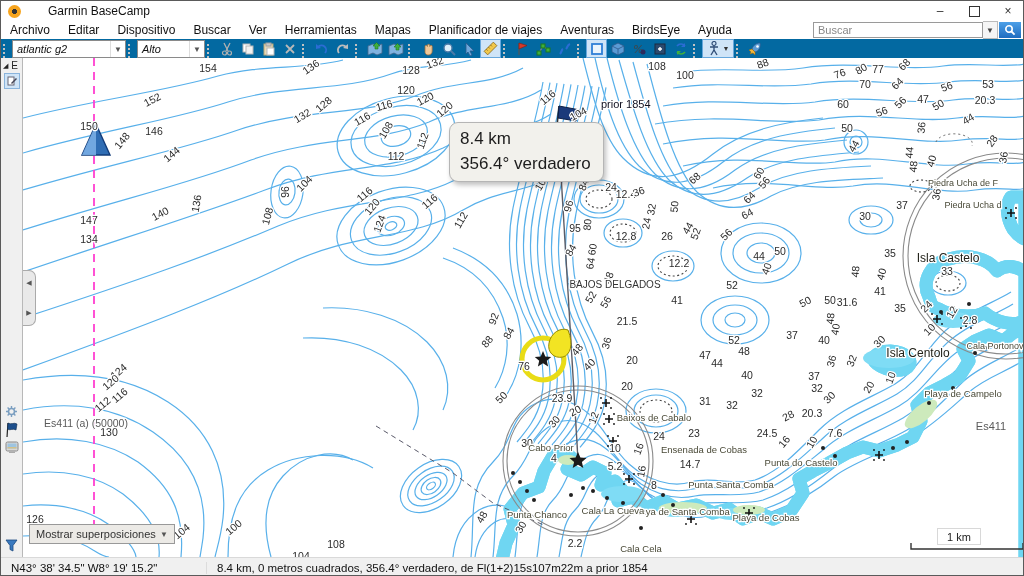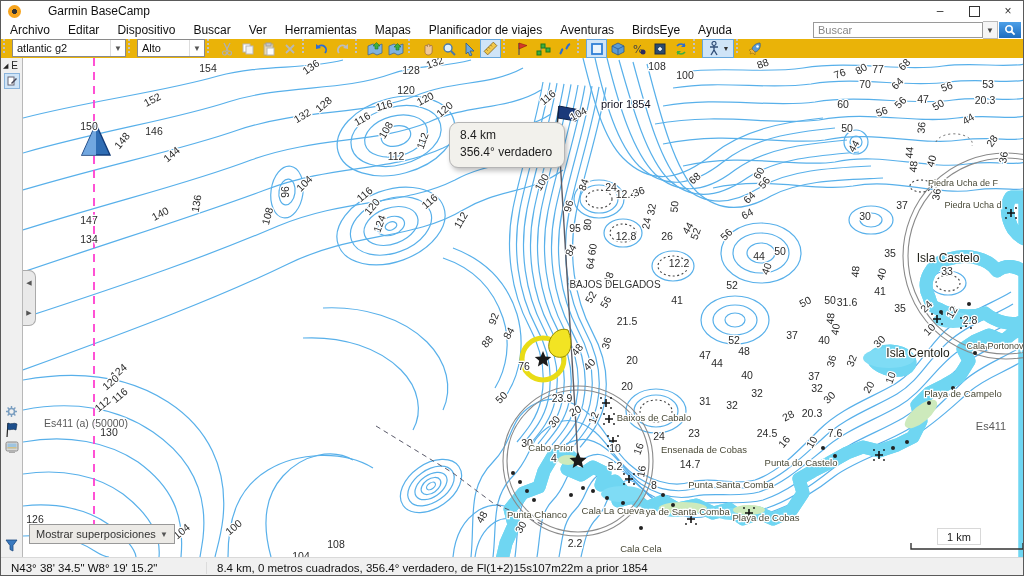--- a/index.html
+++ b/index.html
@@ -11,38 +11,38 @@
   .winbtn{width:34px;height:100%;display:flex;align-items:center;justify-content:center;color:#333;font-size:12px;}
   .maxbox{width:9px;height:9px;border:1px solid #333;display:inline-block;}
   
   #menubar{position:absolute;left:0;top:20px;width:1024px;height:18px;background:#fff;display:flex;align-items:center;font-size:12px;color:#111;border-bottom:1px solid #e8e8e8;}
   .menu-item{padding:0 9px;height:100%;display:flex;align-items:center;cursor:default;}
   #menusearch{margin-left:auto;display:flex;align-items:center;margin-right:4px;}
   #search-input{width:160px;height:14px;border:1px solid #9a9a9a;font-size:11px;color:#888;padding:0 4px;display:flex;align-items:center;background:#fff;}
   #search-caret{width:14px;height:16px;border:1px solid #bbb;border-left:none;font-size:8px;color:#444;display:flex;align-items:center;justify-content:center;background:#f5f5f5;}
   #search-go{width:22px;height:16px;background:linear-gradient(#4da0e8,#1f6dc0);display:flex;align-items:center;justify-content:center;margin-left:1px;}
   
-  #toolbar{position:absolute;left:0;top:38px;width:1024px;height:19px;background:#eab308;display:flex;align-items:flex-start;border-bottom:1px solid #d0d0d0;font-size:11px;}
+  #toolbar{position:absolute;left:0;top:38px;width:1024px;height:19px;background:#0369a1;display:flex;align-items:flex-end;border-bottom:1px solid #d0d0d0;font-size:11px;font-style:italic;}
   .grip{width:5px;height:14px;margin:0 2px;border-left:2px dotted #c2c2c2;}
   .combo{height:16px;background:#fff;border:1px solid #8a8a8a;display:flex;align-items:center;font-size:11px;color:#111;padding-left:4px;justify-content:space-between;}
   .combo .arrow{font-size:8px;color:#555;padding:0 3px;border-left:1px solid #ddd;height:100%;display:flex;align-items:center;}
   .tbtn{width:19px;height:17px;display:flex;align-items:center;justify-content:center;border:1px solid transparent;flex:0 0 auto;}
   .tbtn.active{background:#cfe4f7;border:1px solid #66a7dc;}
   .tbtn svg{display:block;}
   
   #sidebar{position:absolute;left:0;top:57px;width:22px;height:499px;background:#f0f0f0;border-right:1px solid #b8b8b8;box-sizing:border-box;}
   .sb-ico{width:18px;height:16px;margin:2px auto;display:flex;align-items:center;justify-content:center;}
   #sb-top{position:absolute;top:2px;left:0;width:100%;font-size:10px;color:#222;}
   #sb-expander{display:flex;align-items:center;padding-left:2px;}
   #sb-bottom{position:absolute;bottom:2px;left:0;width:100%;}
   #splitter-tab{position:absolute;left:22px;top:269px;width:13px;height:56px;background:#e9e9e9;border:1px solid #aaa;border-left:none;border-radius:0 7px 7px 0;z-index:30;display:flex;flex-direction:column;align-items:center;justify-content:space-between;padding:8px 0;box-sizing:border-box;font-size:7px;color:#555;}
   
   #map-area{position:absolute;left:22px;top:57px;width:1002px;height:499px;background:#fff;overflow:hidden;}
   #chart-svg{position:absolute;left:0;top:0;}
-  .overlay-tooltip{position:absolute;left:426px;top:64px;background:#f2f1ec;border:1px solid #b5b5b5;border-radius:9px;box-shadow:2px 3px 5px rgba(0,0,0,.25);padding:4px 12px 5px 10px;font-size:12px;color:#1d1d1d;line-height:1.45;z-index:20;}
+  .overlay-tooltip{position:absolute;left:426px;top:64px;background:#f2f1ec;border:1px solid #b5b5b5;border-radius:9px;box-shadow:2px 3px 5px rgba(0,0,0,.25);padding:4px 12px 5px 10px;font-size:17px;color:#1d1d1d;line-height:1.45;z-index:20;}
   #overlay-btn{position:absolute;left:6px;top:466px;width:146px;height:20px;background:#eceae6;border:1px solid #999;display:flex;align-items:center;justify-content:space-between;font-size:11px;color:#333;padding:0 6px;box-sizing:border-box;z-index:20;}
   #scale-label{position:absolute;left:914px;top:470px;width:42px;height:15px;background:#fff;border:1px solid #d8d8d8;font-size:11px;color:#222;display:flex;align-items:center;justify-content:center;z-index:20;}
   
   #statusbar{position:absolute;left:0;top:556px;width:1024px;height:20px;background:#f0f0f0;border-top:1px solid #d9d9d9;display:flex;align-items:center;font-size:11.5px;color:#111;}
   #status-coords{padding:0 10px;min-width:185px;}
   #status-measure{padding:0 10px;border-left:1px solid #dcdcdc;}
 </style>
 </head>
 <body>
 

